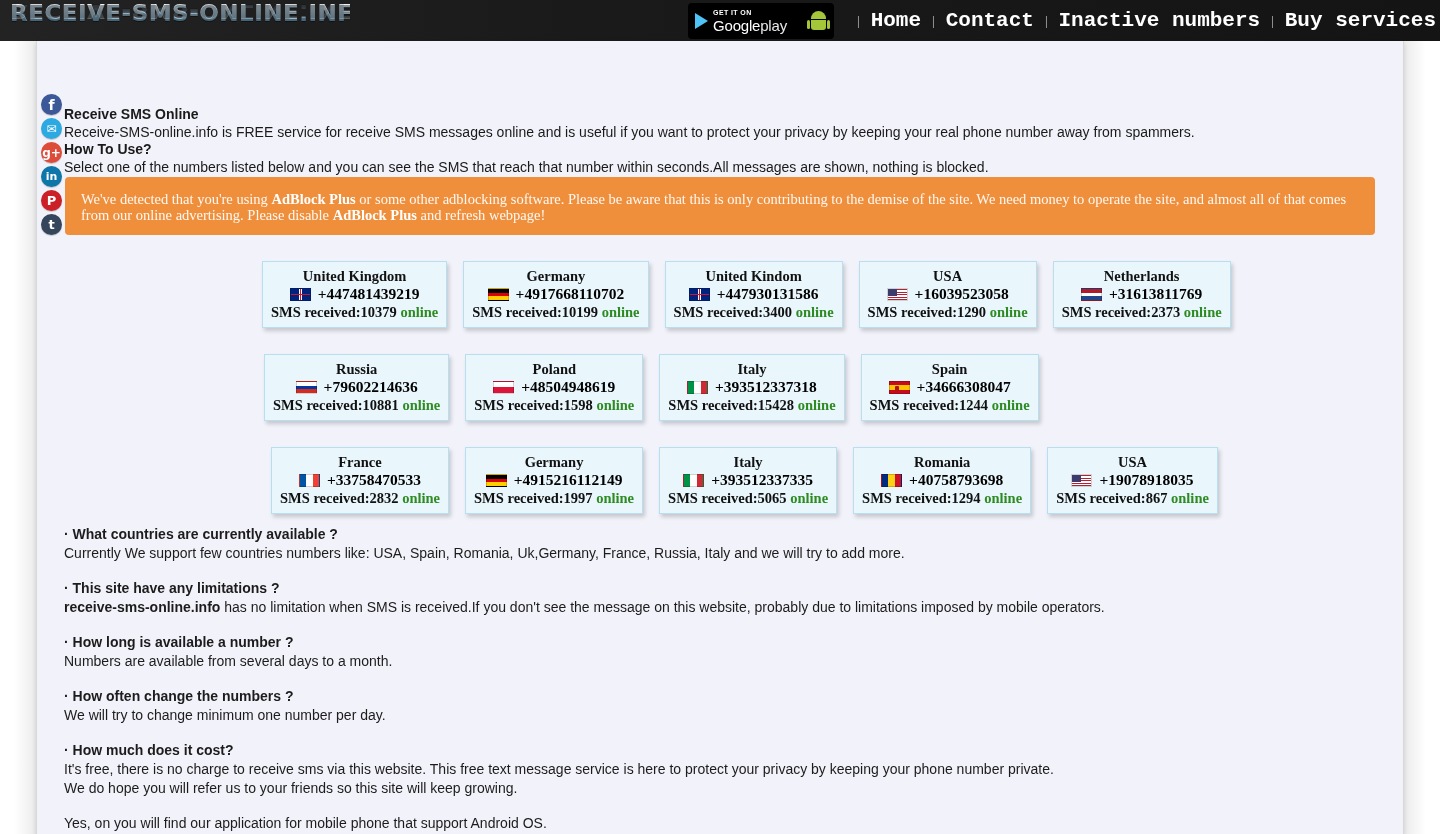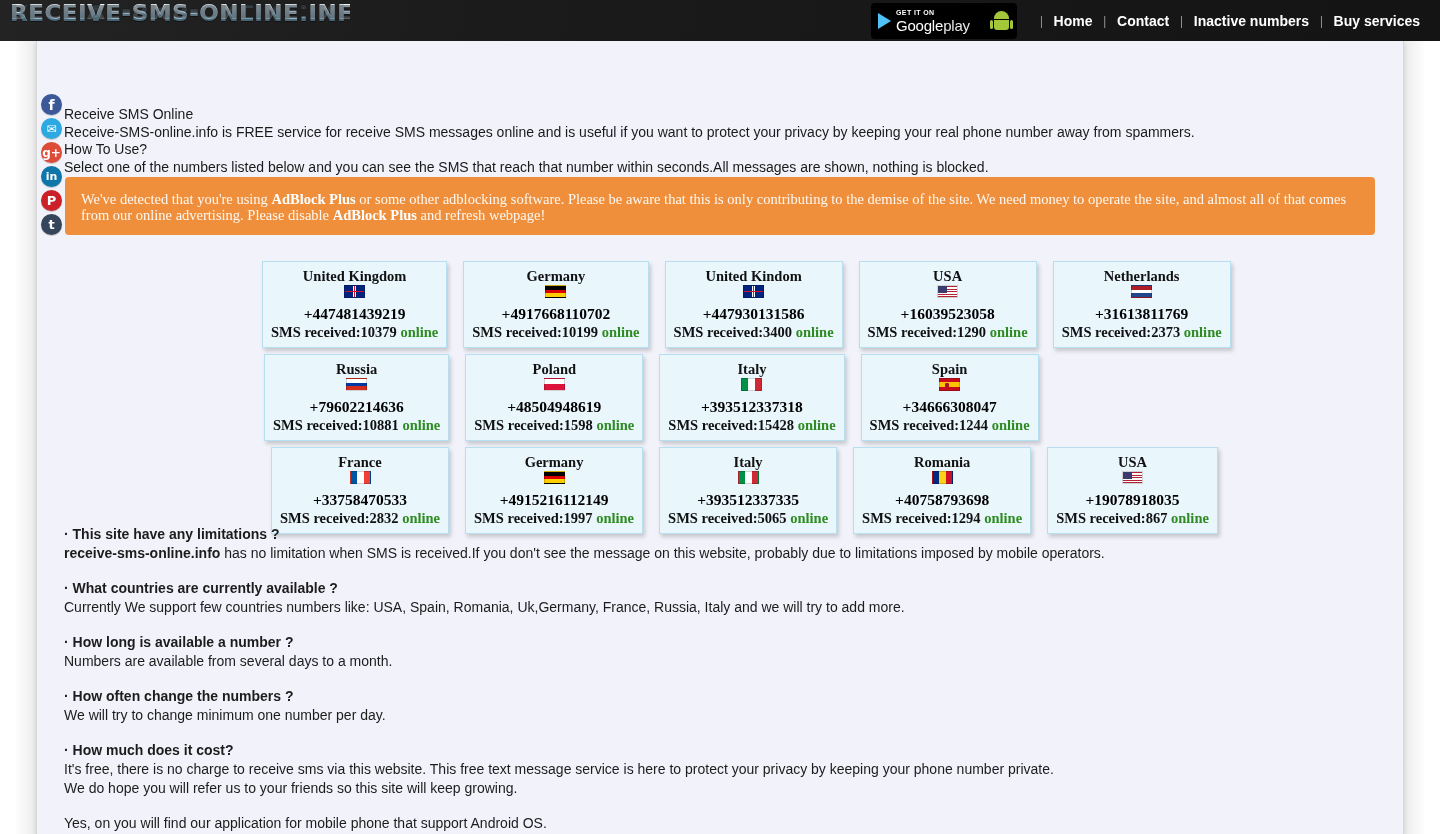--- a/index.html
+++ b/index.html
@@ -43,21 +43,21 @@
     transform-origin: top left;
     opacity: 0.30;
     filter: blur(0.6px);
   }
 
   #nav-right {
     position: absolute; right: 0; top: 0;
     height: 41px;
     display: flex; align-items: center;
     gap: 0px;
-    padding-right: 20px;
+    padding-right: 4px;
   }
   #gplay-badge {
     width: 146px; height: 36px;
     background: #000;
     border-radius: 4px;
     display: flex; align-items: center;
     padding: 0 7px;
     margin-right: 12px;
     position: relative;
   }
@@ -112,23 +112,23 @@
     position: absolute; top: 9px;
     width: 3px; height: 9px;
     background: #a4c639; border-radius: 2px;
   }
   .ab-arm-l { left: -3px; }
   .ab-arm-r { right: -3px; }
 
   .nav-sep { color: #c9c9c9; font-size: 13px; padding: 0 11px; font-family: "Liberation Serif", serif; }
   .nav-link {
     color: #ffffff;
-    font-family: Liberation Sans, sans-serif;
+    font-family: Liberation Mono, monospace;
     font-weight: bold;
-    font-size: 14px;
+    font-size: 21px;
     text-decoration: none;
     white-space: nowrap;
     cursor: pointer;
   }
 
   
   #page-shell {
     position: relative;
     width: 1440px; height: 793px;
     background: #ffffff;
@@ -178,21 +178,21 @@
   .sb-pi { background: #cb2027; font-size: 13px; }
   .sb-tu { background: #35465c; font-size: 13px; }
 
   
   #intro {
     position: absolute; left: 64px; top: 65px;
     width: 1300px;
     font-family: "Liberation Sans", sans-serif;
     color: #1a1a1a;
   }
-  .intro-h { font-weight: normal; font-size: 14px; line-height: 17px; }
+  .intro-h { font-weight: bold; font-size: 14px; line-height: 17px; }
   .intro-p { font-size: 14px; line-height: 18px; }
 
   
   #adblock-banner {
     position: absolute; left: 65px; top: 136px;
     width: 1310px; height: 58px;
     background: #ef8f3c;
     border-radius: 4px;
     color: #fff8f2;
     font-family: "Liberation Serif", serif;
@@ -221,21 +221,21 @@
     font-family: "Liberation Serif", serif;
     cursor: pointer;
     white-space: nowrap;
   }
   .nc-country {
     font-weight: bold; font-size: 14.5px;
     color: #111; line-height: 18px;
   }
   .nc-mid {
     display: flex; align-items: center; justify-content: center;
-    gap: 7px; line-height: 18px; flex-direction: column;
+    gap: 7px; line-height: 18px;
   }
   .nc-phone {
     font-weight: bold; font-size: 15.5px; color: #000;
   }
   .nc-bottom {
     font-weight: bold; font-size: 14.5px; color: #111; line-height: 18px;
   }
   .nc-online { color: #2e8b22; font-weight: bold; }
 
   
@@ -487,26 +487,26 @@
         <div class="nc-mid">
           <span class="flag flag-us"></span>
           <span class="nc-phone">+19078918035</span>
         </div>
         <div class="nc-bottom"><span>SMS received:867 </span><span class="nc-online">online</span></div>
       </div>
     </div>
 
   <div id="faq">
       <div class="faq-block">
+        <div class="faq-q">· What countries are currently available ?</div>
+        <div class="faq-a">Currently We support few countries numbers like: USA, Spain, Romania, Uk,Germany, France, Russia, Italy and we will try to add more.</div>
+      </div>
+      <div class="faq-block">
         <div class="faq-q">· This site have any limitations ?</div>
         <div class="faq-a"><b>receive-sms-online.info</b> has no limitation when SMS is received.If you don't see the message on this website, probably due to limitations imposed by mobile operators.</div>
-      </div>
-      <div class="faq-block">
-        <div class="faq-q">· What countries are currently available ?</div>
-        <div class="faq-a">Currently We support few countries numbers like: USA, Spain, Romania, Uk,Germany, France, Russia, Italy and we will try to add more.</div>
       </div>
       <div class="faq-block">
         <div class="faq-q">· How long is available a number ?</div>
         <div class="faq-a">Numbers are available from several days to a month.</div>
       </div>
       <div class="faq-block">
         <div class="faq-q">· How often change the numbers ?</div>
         <div class="faq-a">We will try to change minimum one number per day.</div>
       </div>
       <div class="faq-block">

